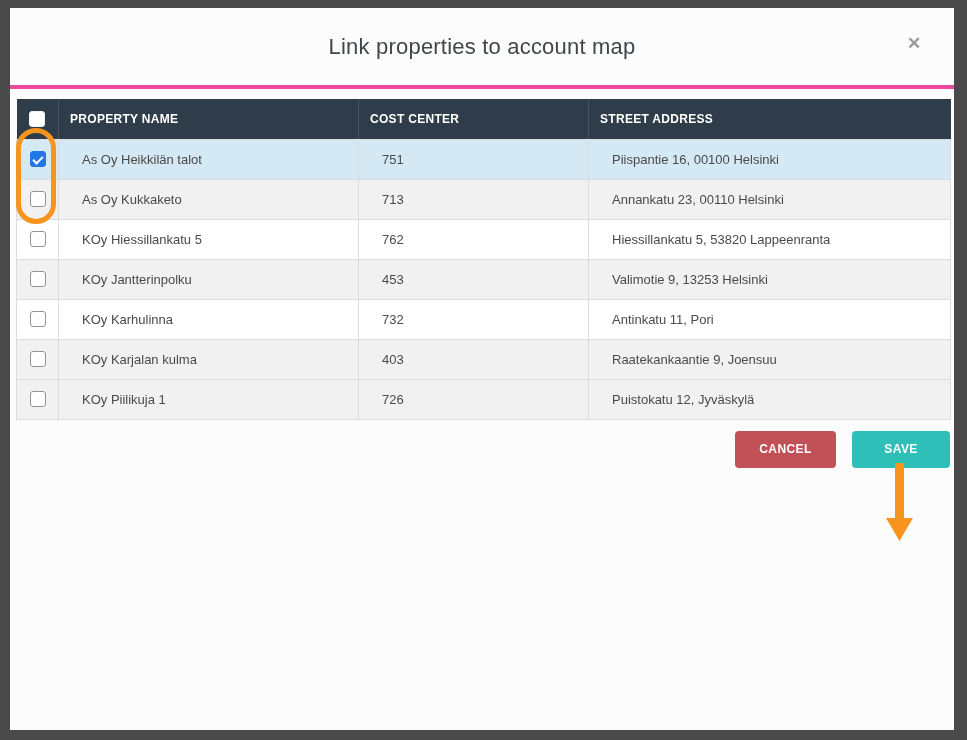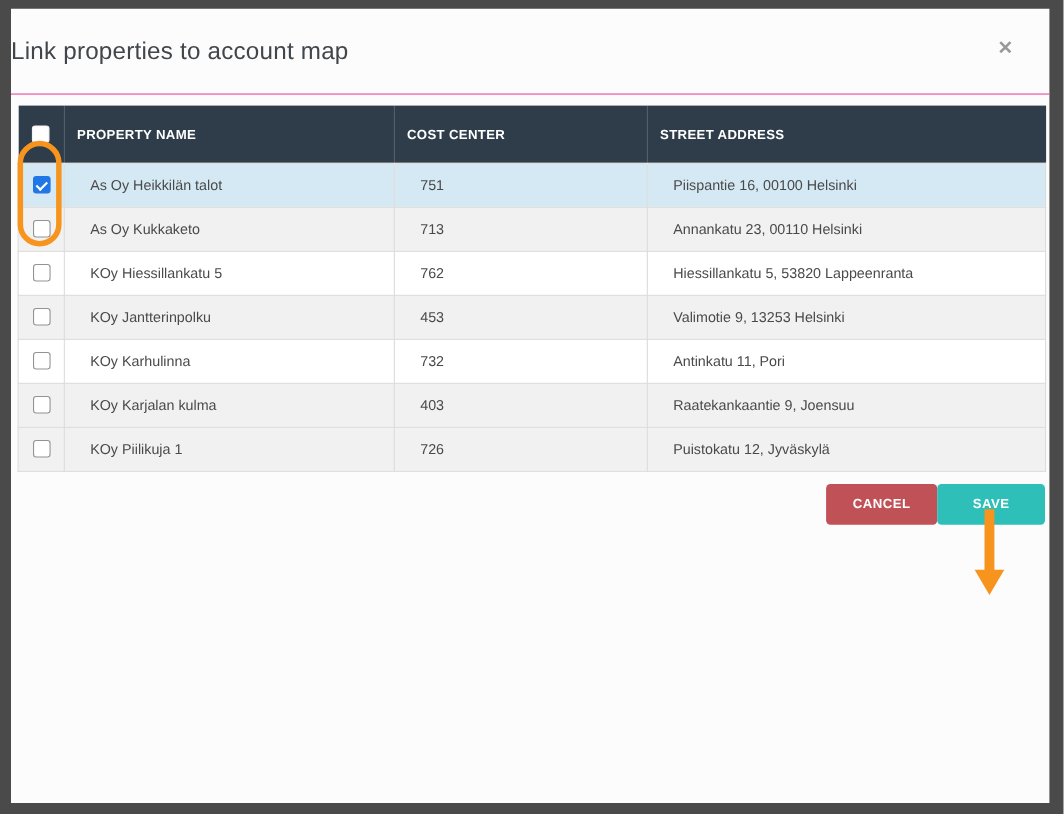--- a/index.html
+++ b/index.html
@@ -14,42 +14,42 @@
     position: absolute; inset: 0;
     box-sizing: border-box;
     border-style: solid;
     border-color: var(--frame-border, #4a4a4a);
     border-width: 8px 13px 10px 10px;
     background: var(--modal-bg, #fcfcfc);
   }
   .title-bar {
     position: relative;
     height: 77px;
-    display: flex; align-items: center; justify-content: flex-start;
-    border-bottom: 1px solid #ec4899;
+    display: flex; align-items: center; justify-content: center;
+    border-bottom: 4px solid #ec4899;
   }
   .title {
     font-size: 22px; font-weight: 400;
     color: #41464b;
     letter-spacing: 0.2px;
   }
   .close-x {
     position: absolute; right: 29px; top: 24px;
     width: 22px; height: 22px;
     display: flex; align-items: center; justify-content: center;
     font-size: 17px; font-weight: 700; color: #97999b;
     cursor: pointer; user-select: none;
   }
   .table-wrap { margin: 10px 4px 0 6px; }
   table.props {
     width: 934px;
     border-collapse: collapse;
     table-layout: fixed;
   }
-  table.props thead tr { height: 52px; }
+  table.props thead tr { height: 40px; }
   table.props th {
     background: var(--header-bg, #2e3d49);
     color: #ffffff;
     font-size: 12px; font-weight: 700;
     letter-spacing: 0.3px;
     text-align: left;
     padding: 0 11px;
     border-right: 1px solid rgba(255,255,255,0.12);
   }
   table.props th:last-child { border-right: none; }
@@ -78,21 +78,21 @@
     border-color: var(--checkbox-checked, #2277e6);
   }
   input[type="checkbox"]:checked::after {
     content: "";
     position: absolute; left: 4.5px; top: 1.5px;
     width: 4px; height: 8px;
     border: solid #fff; border-width: 0 2px 2px 0;
     transform: rotate(45deg);
   }
   .footer {
-    display: flex; justify-content: flex-end; gap: 0;
+    display: flex; justify-content: flex-end; gap: 16px;
     margin: 11px 4px 0 0;
   }
   .btn {
     height: 37px;
     border: none; border-radius: 4px;
     color: #fff; font-family: "Liberation Sans", sans-serif;
     font-size: 12px; font-weight: 700; letter-spacing: 0.4px;
     cursor: pointer;
   }
   .btn-cancel { background: var(--cancel-bg, #c05156); width: 101px; }

